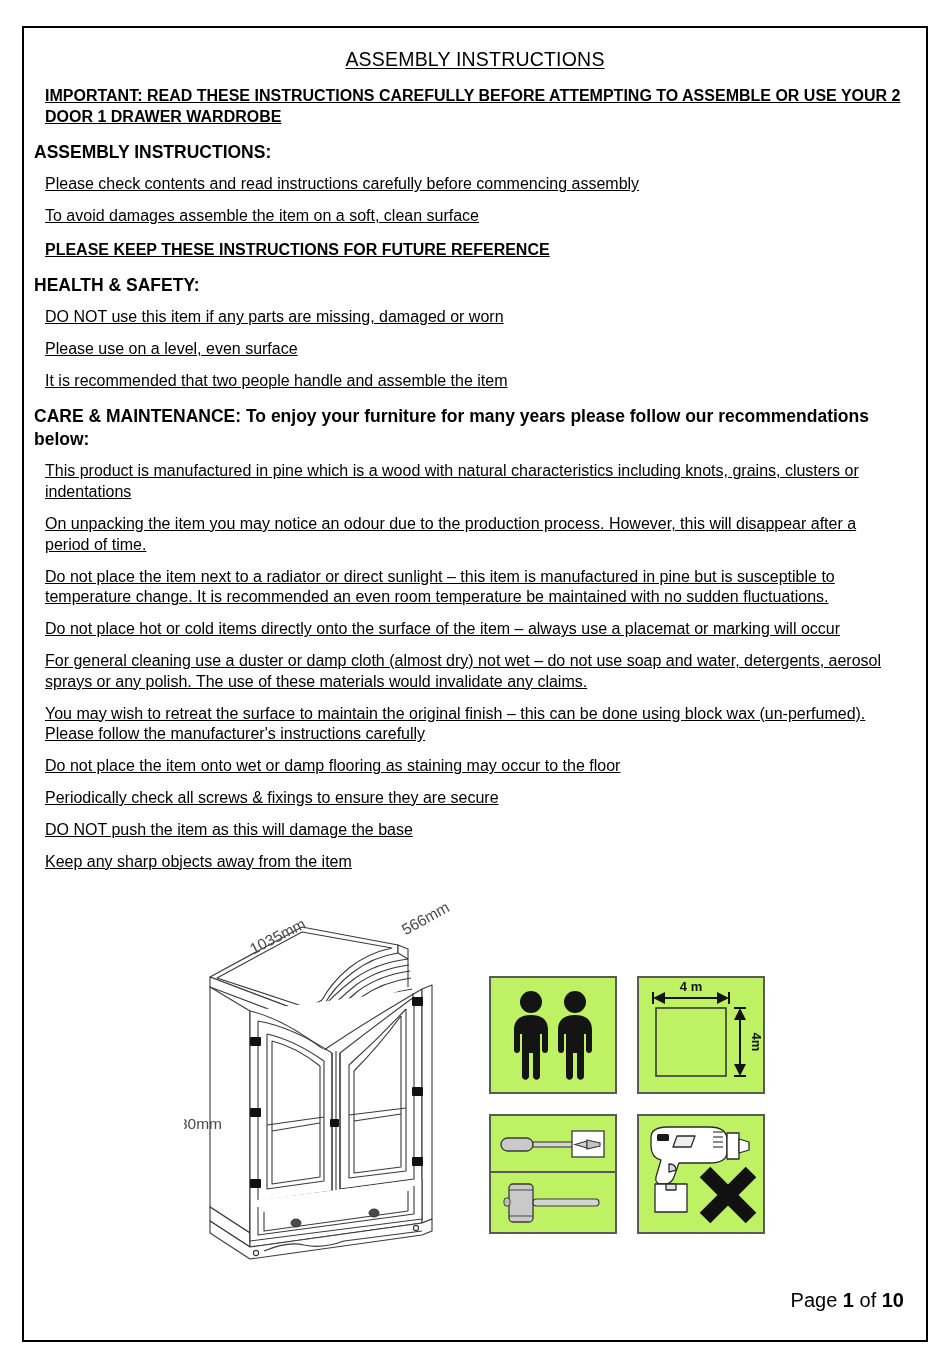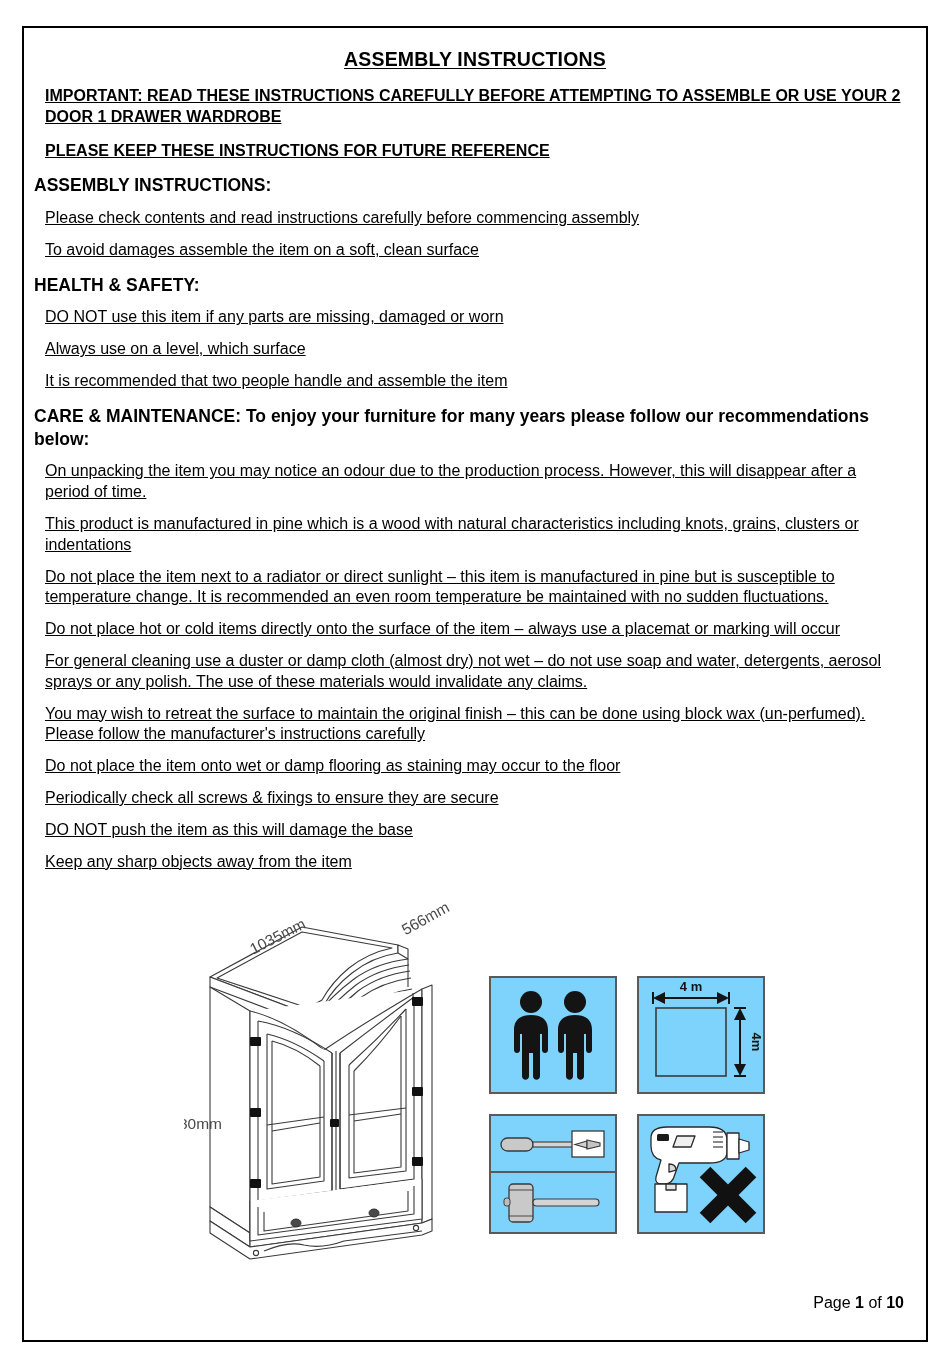--- a/index.html
+++ b/index.html
@@ -33,21 +33,21 @@
     bottom: 8px;
   }
 
   
   .title-block {
     text-align: center;
     margin-top: 12px;
   }
   .title-line {
     display: inline-block;
-    font-weight: bold;
+    font-weight: normal;
     font-size: 19.5px;
     letter-spacing: 0.2px;
     text-decoration: underline;
     text-underline-offset: 2px;
     line-height: 1.18;
   }
 
   
   .para {
     font-size: 16px;
@@ -88,80 +88,80 @@
   #icon-grid {
     position: absolute;
     left: 455px;
     top: 85px;
     width: 290px;
     height: 270px;
   }
   .icon-box {
     position: absolute;
     border: 2px solid #5a5a5a;
-    background: #7dd3fc;
+    background: #bef264;
     box-sizing: border-box;
   }
   #box-people  { left: 0px;   top: 0px;   width: 128px; height: 118px; }
   #box-space   { left: 148px; top: 0px;   width: 128px; height: 118px; }
   #box-tools   { left: 0px;   top: 138px; width: 128px; height: 120px; }
   #box-drill   { left: 148px; top: 138px; width: 128px; height: 120px; }
 
   
   #footer {
     position: absolute;
     right: 12px;
     bottom: 20px;
-    font-size: 16px;
+    font-size: 20px;
     font-family: "Liberation Sans", sans-serif;
   }
   #footer b { font-weight: bold; }
 
   svg { display: block; }
 </style>
 </head>
 <body>
 
 <div id="page">
   <div id="page-inner">
 
     <div class="title-block">
       <div class="title-line">ASSEMBLY INSTRUCTIONS</div><br>
     </div>
 
     <div class="block">
       <p class="para bold">IMPORTANT: READ THESE INSTRUCTIONS CAREFULLY BEFORE ATTEMPTING TO ASSEMBLE OR USE YOUR 2 DOOR 1 DRAWER WARDROBE</p>
-    </div>
-
-    <div class="block tight">
-      <p class="para bold">PLEASE KEEP THESE INSTRUCTIONS FOR FUTURE REFERENCE</p>
     </div>
 
     <div class="block tight">
       <div class="heading">ASSEMBLY INSTRUCTIONS:</div>
       <div class="lines">
         <p class="para">Please check contents and read instructions carefully before commencing assembly</p>
         <p class="para">To avoid damages assemble the item on a soft, clean surface</p>
       </div>
     </div>
 
     <div class="block tight">
+      <p class="para bold">PLEASE KEEP THESE INSTRUCTIONS FOR FUTURE REFERENCE</p>
+    </div>
+
+    <div class="block tight">
       <div class="heading">HEALTH &amp; SAFETY:</div>
       <div class="lines">
         <p class="para">DO NOT use this item if any parts are missing, damaged or worn</p>
-        <p class="para">Always use on a level, which surface</p>
+        <p class="para">Please use on a level, even surface</p>
         <p class="para">It is recommended that two people handle and assemble the item</p>
       </div>
     </div>
 
     <div class="block tight">
       <div class="heading">CARE &amp; MAINTENANCE: To enjoy your furniture for many years please follow our recommendations below:</div>
       <div class="lines">
+        <p class="para">This product is manufactured in pine which is a wood with natural characteristics including knots, grains, clusters or indentations</p>
         <p class="para">On unpacking the item you may notice an odour due to the production process. However, this will disappear after a period of time.</p>
-        <p class="para">This product is manufactured in pine which is a wood with natural characteristics including knots, grains, clusters or indentations</p>
         <p class="para">Do not place the item next to a radiator or direct sunlight – this item is manufactured in pine but is susceptible to temperature change. It is recommended an even room temperature be maintained with no sudden fluctuations.</p>
         <p class="para">Do not place hot or cold items directly onto the surface of the item – always use a placemat or marking will occur</p>
         <p class="para">For general cleaning use a duster or damp cloth (almost dry) not wet – do not use soap and water, detergents, aerosol sprays or any polish. The use of these materials would invalidate any claims.</p>
         <p class="para">You may wish to retreat the surface to maintain the original finish – this can be done using block wax (un-perfumed). Please follow the manufacturer's instructions carefully</p>
         <p class="para">Do not place the item onto wet or damp flooring as staining may occur to the floor</p>
         <p class="para">Periodically check all screws &amp; fixings to ensure they are secure</p>
         <p class="para">DO NOT push the item as this will damage the base</p>
         <p class="para">Keep any sharp objects away from the item</p>
       </div>
     </div>

